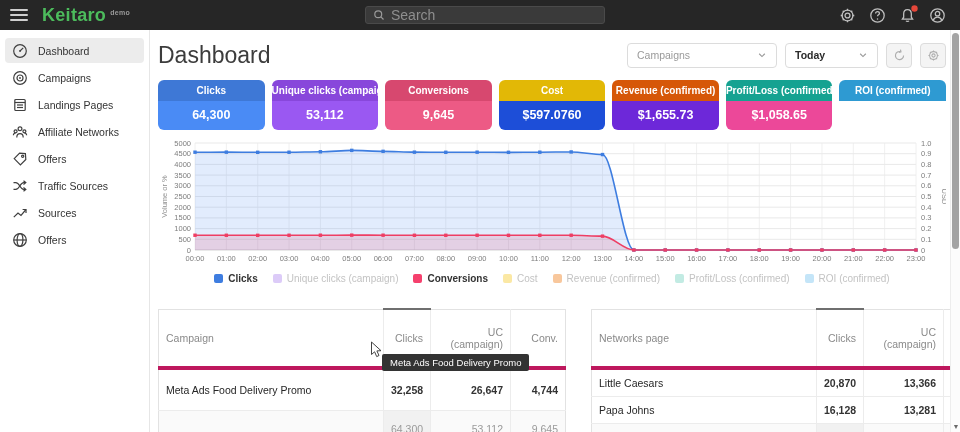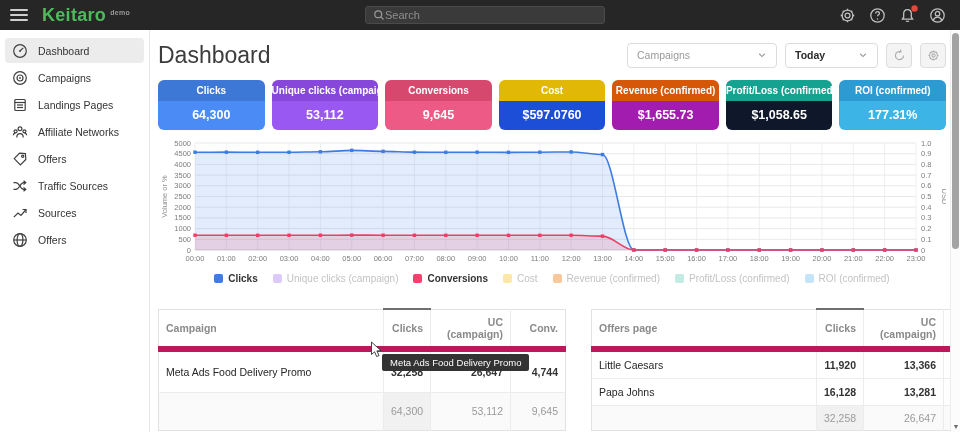--- a/index.html
+++ b/index.html
@@ -9,22 +9,22 @@
   .topbar { position:absolute; left:0; top:0; width:960px; height:30px; background:#262626;
     display:flex; align-items:center; z-index:30; }
   .hamburger { width:18px; height:12px; margin-left:10px; display:flex; flex-direction:column;
     justify-content:space-between; cursor:pointer; }
   .hamburger span { display:block; height:2px; background:#cfcfcf; border-radius:1px; }
   .logo { color:#4cbb5c; font-size:18px; font-weight:bold; letter-spacing:.3px; margin-left:14px; }
   .logo-suffix { color:#9a9a9a; font-size:7px; margin-left:4px; vertical-align:6px; }
   .search-box { position:absolute; left:365px; top:6px; width:240px; height:18px; background:#3a3a3a;
     border:1px solid #4a4a4a; border-radius:3px; display:flex; align-items:center; padding:0 7px; }
   .search-box svg { flex:0 0 auto; }
-  .search-input { background:transparent; border:none; outline:none; color:#bdbdbd; font-size:11px;
-    width:100%; }
+  .search-input { background:transparent; border:none; outline:none; color:#bdbdbd; font-size:14px;
+    margin-left:6px; width:100%; }
   .search-input::placeholder { color:#8f8f8f; }
   .topbar-icons { position:absolute; right:14px; top:0; height:30px; display:flex; align-items:center; gap:13px; }
   .tb-icon { position:relative; width:17px; height:17px; cursor:pointer; }
   
   .sidebar { position:absolute; left:0; top:30px; width:150px; height:402px; background:#fff;
     border-right:1px solid #e6e6e6; padding-top:6px; z-index:5; }
   .side-item { display:flex; align-items:center; height:25px; margin:2px 5px; padding:0 7px;
     border-radius:4px; cursor:pointer; }
   .side-item.active { background:#ececec; }
   .side-item .s-icon { width:16px; height:16px; flex:0 0 auto; }
@@ -53,22 +53,22 @@
   .chart-wrap { margin-top:8px; }
   .legend-row { display:flex; justify-content:center; gap:15px; margin-top:3px; }
   .legend-item { display:flex; align-items:center; gap:5px; cursor:pointer; }
   .legend-swatch { width:9px; height:9px; border-radius:2px; }
   .legend-label { font-size:10px; }
   .legend-item.on .legend-label { color:#333; font-weight:bold; }
   .legend-item.off .legend-label { color:#c3c3c3; }
   
   .tables-row { display:flex; gap:25px; margin-top:24px; }
   table.data { width:380px; border-collapse:collapse; border:1px solid #e2e2e2; font-size:10.5px; table-layout:fixed; }
-  table.data th { font-weight:700; color:#8a8a8a; text-align:left; padding:6px 7px;
-    border-bottom:6px solid #be185d; background:#fff; }
+  table.data th { font-weight:400; color:#8a8a8a; text-align:left; padding:16px 7px;
+    border-bottom:4px solid #be185d; background:#fff; }
   table.data th.num, table.data td.num { text-align:right; border-left:1px solid #ececec; }
   table.data th.sorted { border-top:2px solid #6f6f6f; }
   table.data td { padding:7px; border-top:1px solid #ececec; color:#262626; background:#fff; }
   table.data td.num { font-weight:bold; color:#333; }
   table.data tr.footer td { background:#fafafa; color:#9a9a9a; font-weight:400; padding:6px 7px; }
   table.data tr.footer td.sorted-col { background:#f1f1f1; }
   
   .scrollbar { position:absolute; right:0; top:30px; width:10px; height:402px; background:#fcfcfc;
     border-left:1px solid #ededed; z-index:40; }
   .scroll-thumb { position:absolute; left:1px; top:3px; width:7px; height:216px; background:#a3a3a3;
@@ -238,29 +238,28 @@
       <div class="card">
         <div class="card-head" style="background:#d7486f">Conversions</div>
         <div class="card-value" style="background:#ed5a85">9,645</div>
       </div>
       <div class="card">
         <div class="card-head" style="background:#e2b806">Cost</div>
         <div class="card-value" style="background:#1d4ed8">$597.0760</div>
       </div>
       <div class="card">
         <div class="card-head" style="background:#d65708">Revenue (confirmed)</div>
-        <div class="card-value" style="background:#a21caf">$1,655.73</div>
+        <div class="card-value" style="background:#6d28d9">$1,655.73</div>
       </div>
       <div class="card">
         <div class="card-head" style="background:#15a291">Profit/Loss (confirmed)</div>
-        <div class="card-value" style="background:#0f172a">$1,058.65</div>
+        <div class="card-value" style="background:#ec4899">$1,058.65</div>
       </div>
       <div class="card">
         <div class="card-head" style="background:#2e9ad2">ROI (confirmed)</div>
-        <div class="card-value" style="background:#3cb4e5">177.31%</div>
       </div>
     </div>
 
   <div class="chart-wrap">
     <svg id="chart-svg" width="788" height="128">
         <line x1="37" y1="5" x2="37" y2="112" stroke="#f0f0f0" stroke-width="1"></line>
         <line x1="68.34782608695653" y1="5" x2="68.34782608695653" y2="112" stroke="#f0f0f0" stroke-width="1"></line>
         <line x1="99.69565217391305" y1="5" x2="99.69565217391305" y2="112" stroke="#f0f0f0" stroke-width="1"></line>
         <line x1="131.04347826086956" y1="5" x2="131.04347826086956" y2="112" stroke="#f0f0f0" stroke-width="1"></line>
         <line x1="162.3913043478261" y1="5" x2="162.3913043478261" y2="112" stroke="#f0f0f0" stroke-width="1"></line>
@@ -460,30 +459,30 @@
       </table>
       <table class="data">
         <colgroup>
           <col style="width:225px">
           <col style="width:47px">
           <col style="width:80px">
           <col style="width:55px">
         </colgroup>
         <thead>
           <tr>
-            <th class="">Offers page</th>
+            <th class="">Networks page</th>
             <th class="num sorted">Clicks</th>
             <th class="num">UC (campaign)</th>
             <th class="num">Conv.</th>
           </tr>
         </thead>
         <tbody>
           <tr>
             <td class="">Little Caesars</td>
-            <td class="num">11,920</td>
+            <td class="num">20,870</td>
             <td class="num">13,366</td>
             <td class="num">2,327</td>
           </tr>
           <tr>
             <td class="">Papa Johns</td>
             <td class="num">16,128</td>
             <td class="num">13,281</td>
             <td class="num">2,417</td>
           </tr>
           <tr class="footer">

